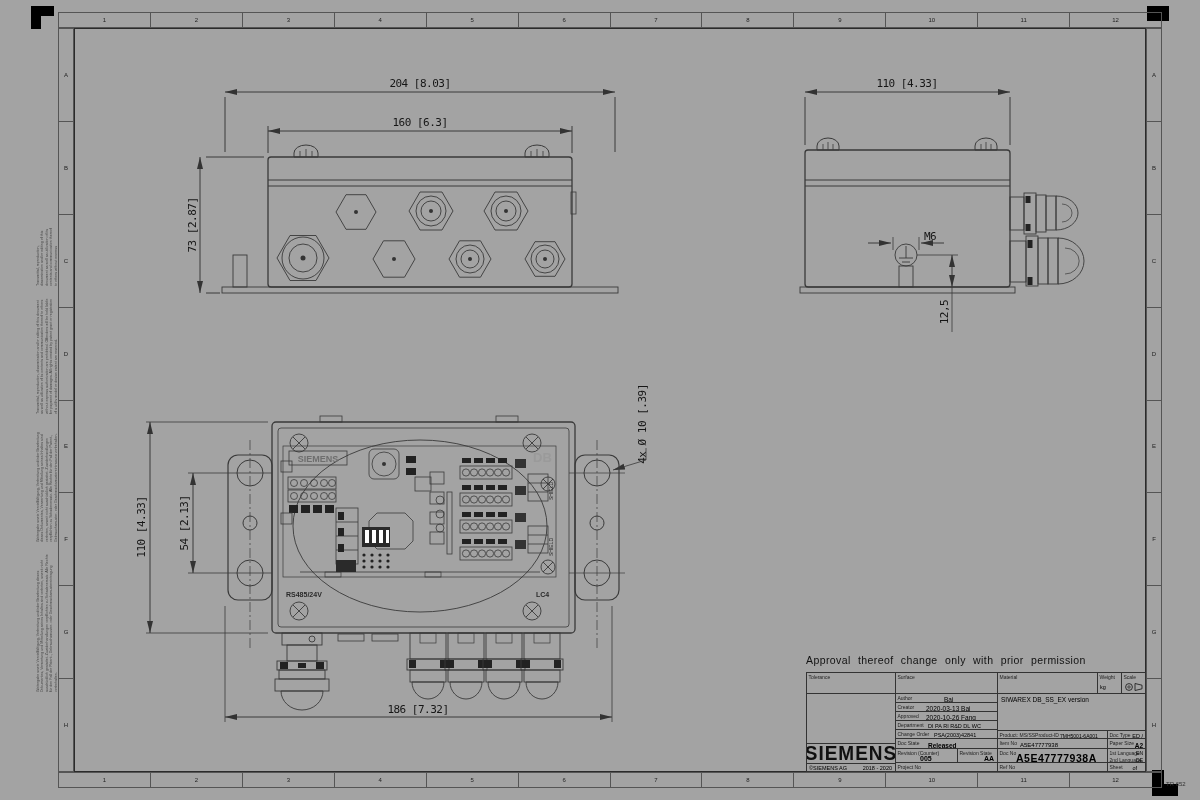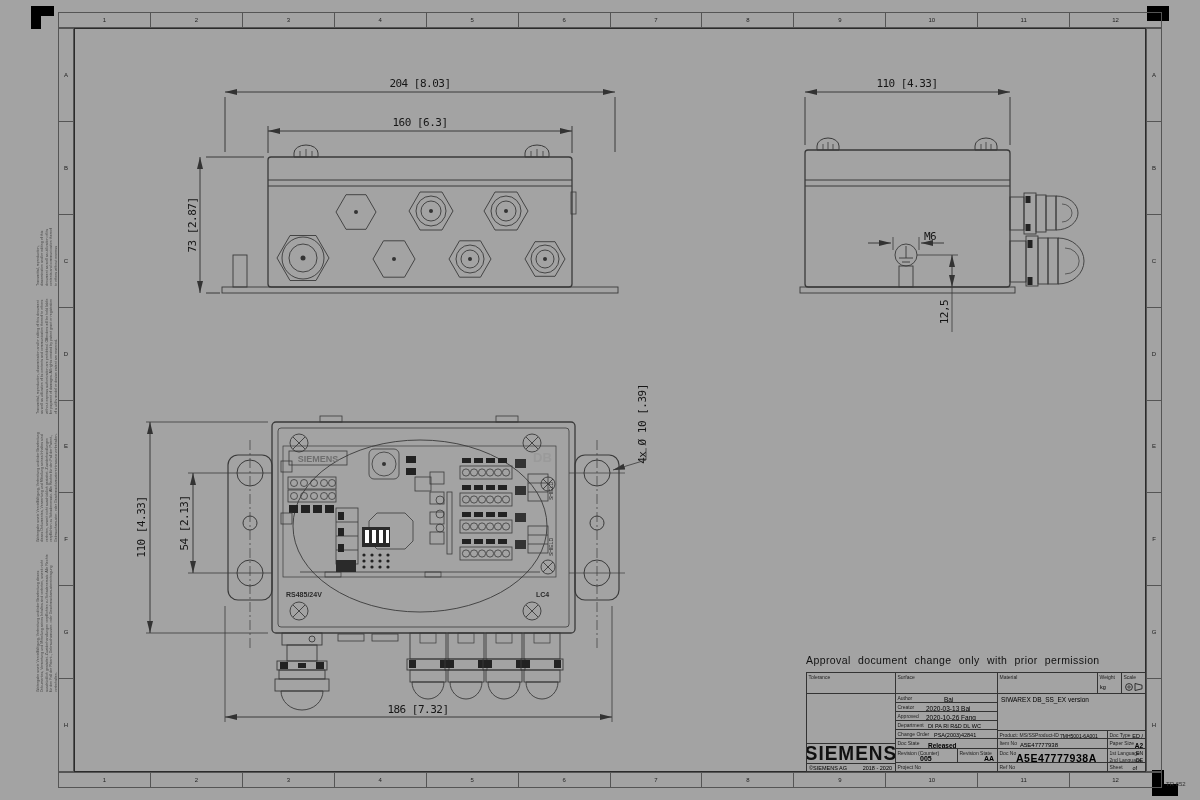--- a/index.html
+++ b/index.html
@@ -495,21 +495,21 @@
           <rect x="534" y="633" width="16" height="10" stroke-width="0.7"></rect>
         <rect x="521" y="659" width="42" height="11"></rect>
           <rect x="523" y="660" width="7" height="8" fill="#222" stroke="none"></rect>
           <rect x="554" y="660" width="7" height="8" fill="#222" stroke="none"></rect>
         <rect x="524" y="670" width="36" height="12"></rect>
           <path d="M526,682 a16,17 0 0 0 32,0 z"></path>
       </g>
     </g>
   </svg>
 
-  <div class="approval">Approval document change only with prior permission</div>
+  <div class="approval">Approval thereof change only with prior permission</div>
 
   <div id="tblock">
     <div class="tb" style="left:0;top:0;width:90px;height:22px;">
       <span class="lab">Tolerance</span>
     </div>
     <div class="tb" style="left:89px;top:0;width:103px;height:22px;">
       <span class="lab">Surface</span>
     </div>
     <div class="tb" style="left:191px;top:0;width:101px;height:22px;">
       <span class="lab">Material</span>

